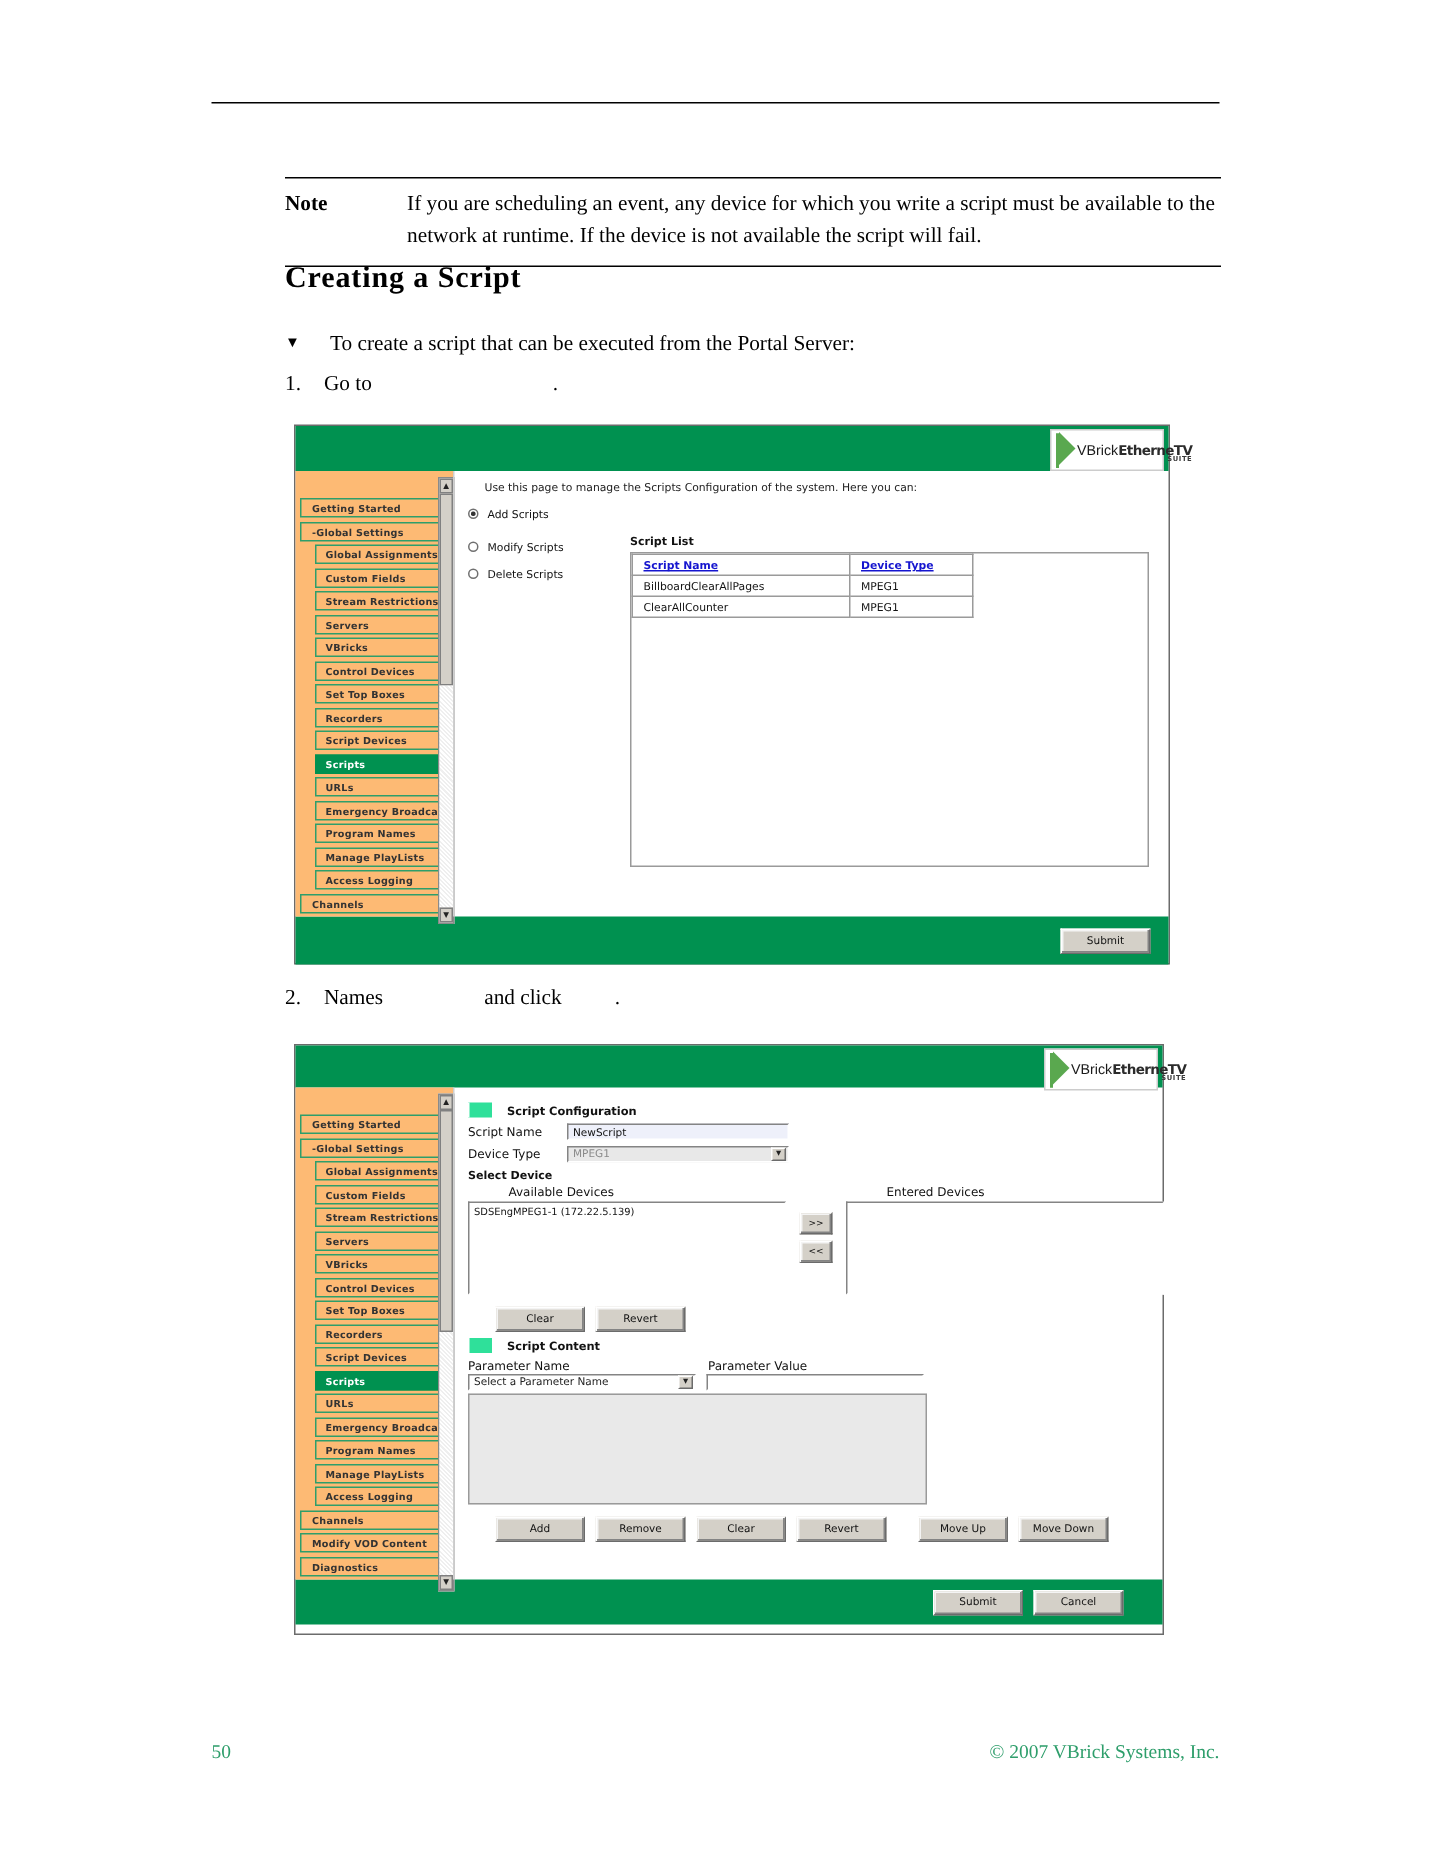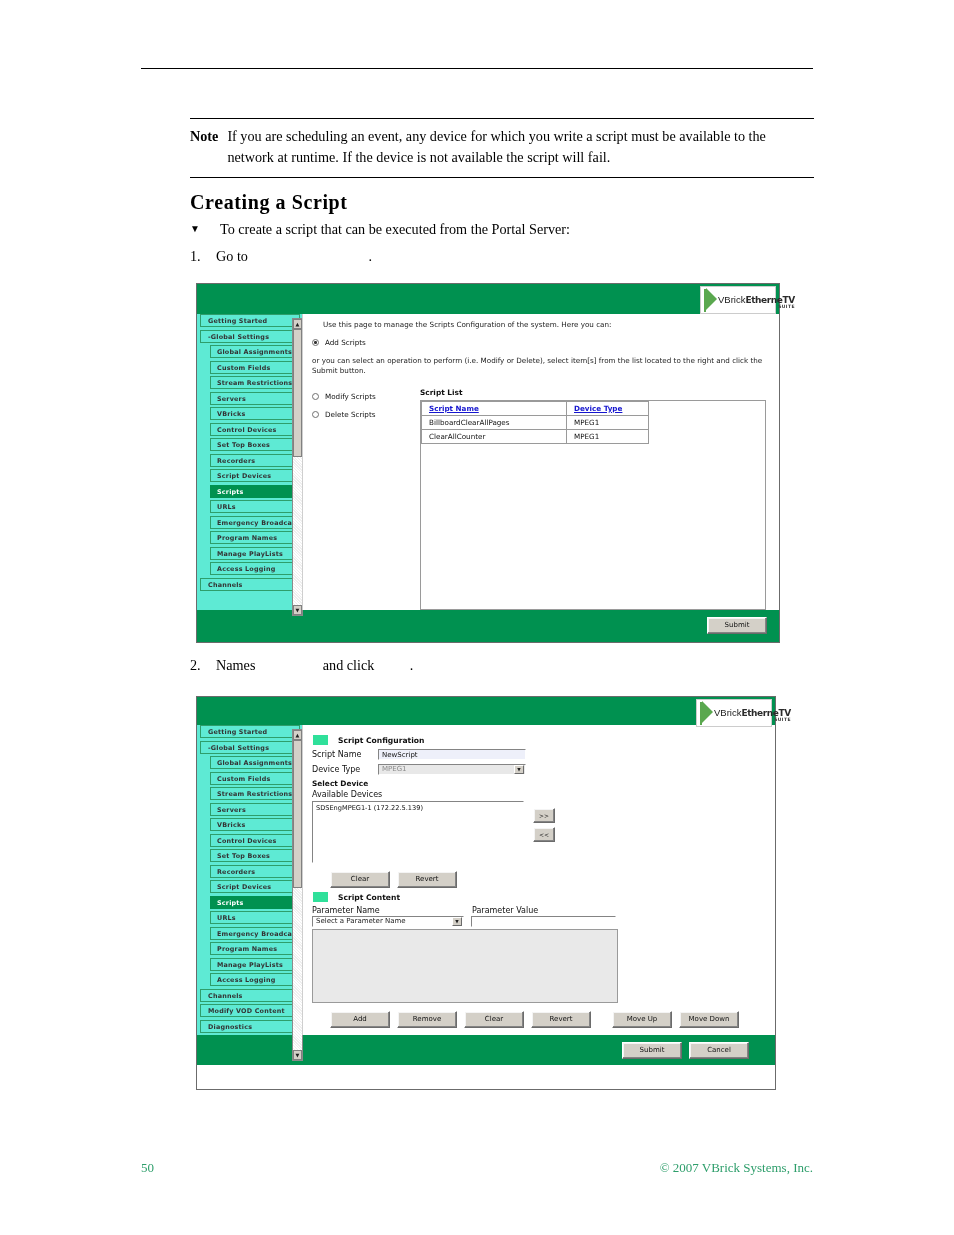--- a/index.html
+++ b/index.html
@@ -20,28 +20,28 @@
 
   
   .note-box{
     position:absolute;left:190px;top:118px;width:624px;
   }
   .note-top-rule{border-top:1.4px solid #000;width:100%;height:0;}
   .note-bot-rule{border-top:1.4px solid #000;width:100%;height:0;margin-top:5px;}
   .note-body{
     display:flex;align-items:flex-start;
     padding:7px 0 5px 0;
-    font-size:14.2px;line-height:1.45;
+    font-size:14.2px;line-height:1.45;gap:44px;
   }
   .note-label{font-weight:bold;padding-right:9px;white-space:nowrap;}
   .note-text{flex:1;}
 
   
   .h1-title{
-    position:absolute;left:190px;top:191px;
+    position:absolute;left:190px;top:174px;
     font-size:20px;font-weight:bold;letter-spacing:0.6px;
   }
   .intro-row{
     position:absolute;left:190px;top:221px;width:624px;
     display:flex;font-size:14.2px;
   }
   .intro-marker{width:30px;font-size:10px;line-height:1.6;}
   .step-row{
     position:absolute;left:190px;width:624px;
     display:flex;font-size:14.2px;
@@ -97,22 +97,22 @@
   .logo-txt{margin-left:12px;line-height:1;}
   .logo-vb{font-size:9.5px;font-weight:normal;color:#1b1b1b;font-family:"Liberation Sans",sans-serif;}
   .logo-etv{font-size:9px;font-weight:bold;color:#2b2b2b;letter-spacing:-0.4px;}
   .logo-suite{display:block;text-align:right;font-size:4.5px;font-weight:bold;color:#3a3a3a;letter-spacing:0.4px;margin-top:-1px;}
 
   .shot-body{display:flex;position:relative;}
 
   
   .side{
     width:105px;box-sizing:border-box;
-    padding:0 2px 0 3px;
-    background:#5eead4;
+    padding:18px 2px 0 3px;
+    background:#fdba74;
     position:relative;
   }
   .side-item{
     border:1px solid #2e9e6b;
     font-size:6.4px;font-weight:bold;
     color:#333;
     height:13px;line-height:13px;
     margin-bottom:2.5px;
     padding-left:7px;
     box-sizing:border-box;
@@ -234,21 +234,21 @@
   .sel-arrow{
     width:10px;height:9px;margin-right:1px;
     background:#d4d0c8;border:1px solid;
     border-color:#ffffff #6b6b6b #6b6b6b #ffffff;
     display:flex;align-items:center;justify-content:center;
     font-size:4.5px;color:#222;box-sizing:border-box;
   }
   .sub-head{font-size:7.4px;font-weight:bold;margin:3px 0 2px 0;}
   .dual{display:flex;align-items:flex-start;margin-top:1px;}
   .dual-col{display:flex;flex-direction:column;}
-  .dual-lab{font-size:8px;margin-bottom:2px;color:#111;}
+  .dual-lab{font-size:8px;margin-bottom:2px;color:#111;margin-left:27px;}
   .listbox{
     border:1px solid;border-color:#848484 #ffffff #ffffff #848484;
     background:#ffffff;width:212px;height:62px;
     font-size:6.6px;padding:2px 3px;box-sizing:border-box;
     overflow:hidden;
   }
   .mid-btns{
     display:flex;flex-direction:column;gap:4px;
     margin:18px 9px 0 9px;
   }
@@ -357,21 +357,20 @@
     </div>
 
     <div class="main">
       <div class="lead">Use this page to manage the Scripts Configuration of the system. Here you can:</div>
 
       <div class="radio-row">
         <span class="radio on"></span>
         <span>Add Scripts</span>
       </div>
 
-      <div class="para">or you can select an operation to perform (i.e. Modify or Delete), select item[s] from the list located to the right and click the Submit button.</div>
 
       <div class="cols">
         <div class="col-left">
           <div class="radio-row">
             <span class="radio"></span>
             <span>Modify Scripts</span>
           </div>
           <div class="radio-row">
             <span class="radio"></span>
             <span>Delete Scripts</span>
@@ -476,20 +475,24 @@
         <div class="dual-col">
           <span class="dual-lab">Available Devices</span>
           <div class="listbox">
             <div>SDSEngMPEG1-1 (172.22.5.139)</div>
           </div>
         </div>
         <div class="mid-btns">
           <div class="btn">&gt;&gt;</div>
           <div class="btn">&lt;&lt;</div>
         </div>
+        <div class="dual-col">
+          <span class="dual-lab">Entered Devices</span>
+          <div class="listbox"></div>
+        </div>
       </div>
 
       <div class="btn-row indent">
         <div class="btn wide">Clear</div>
         <div class="btn wide">Revert</div>
       </div>
 
       <div class="sec-head">
         <span class="sec-chip"></span>
         <span class="sec-title">Script Content</span>

